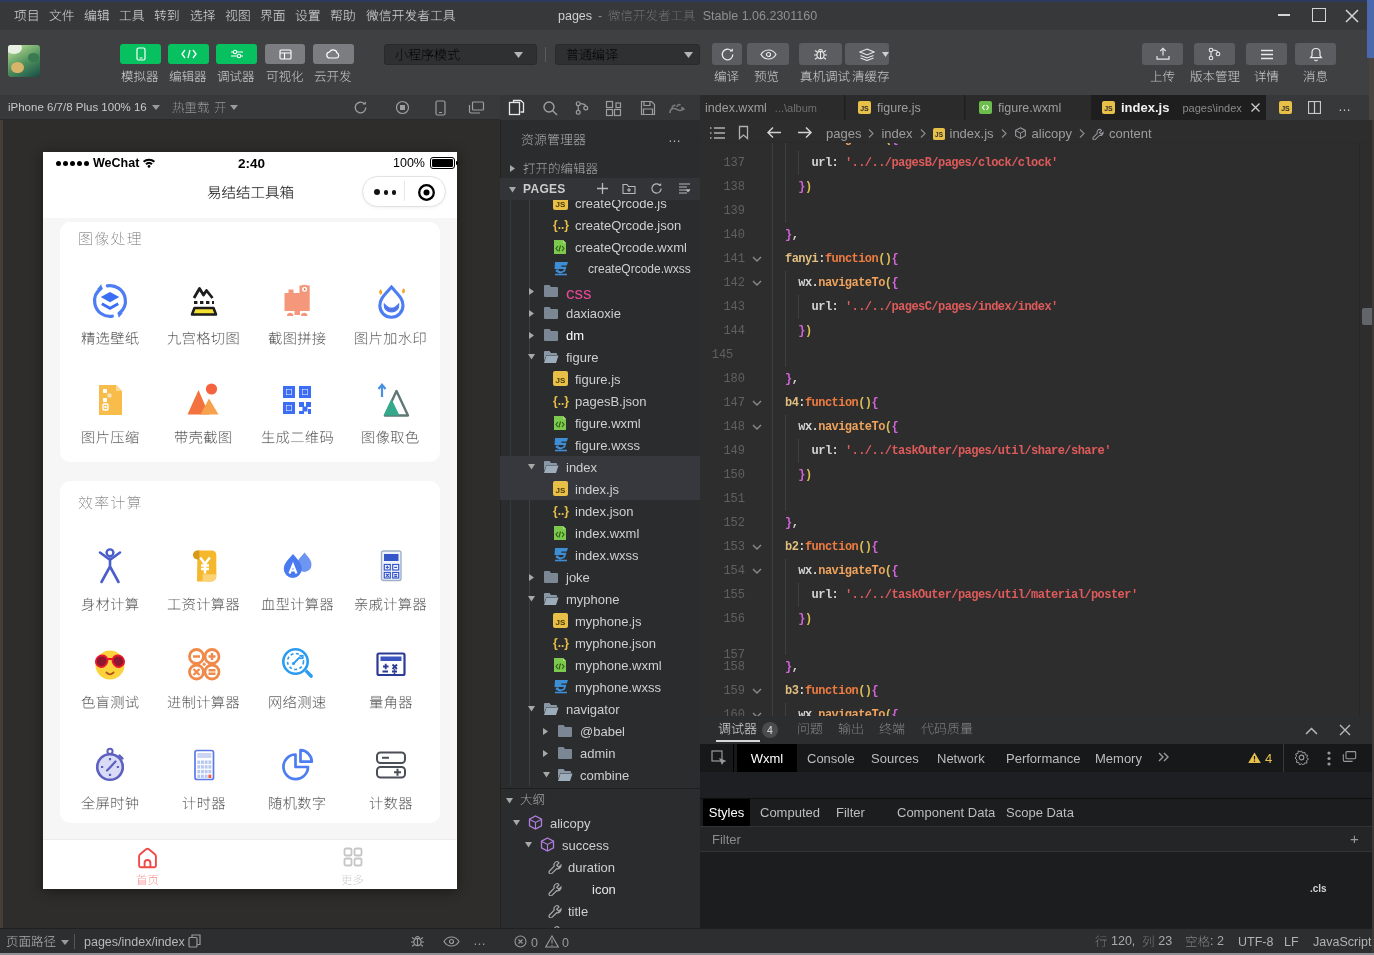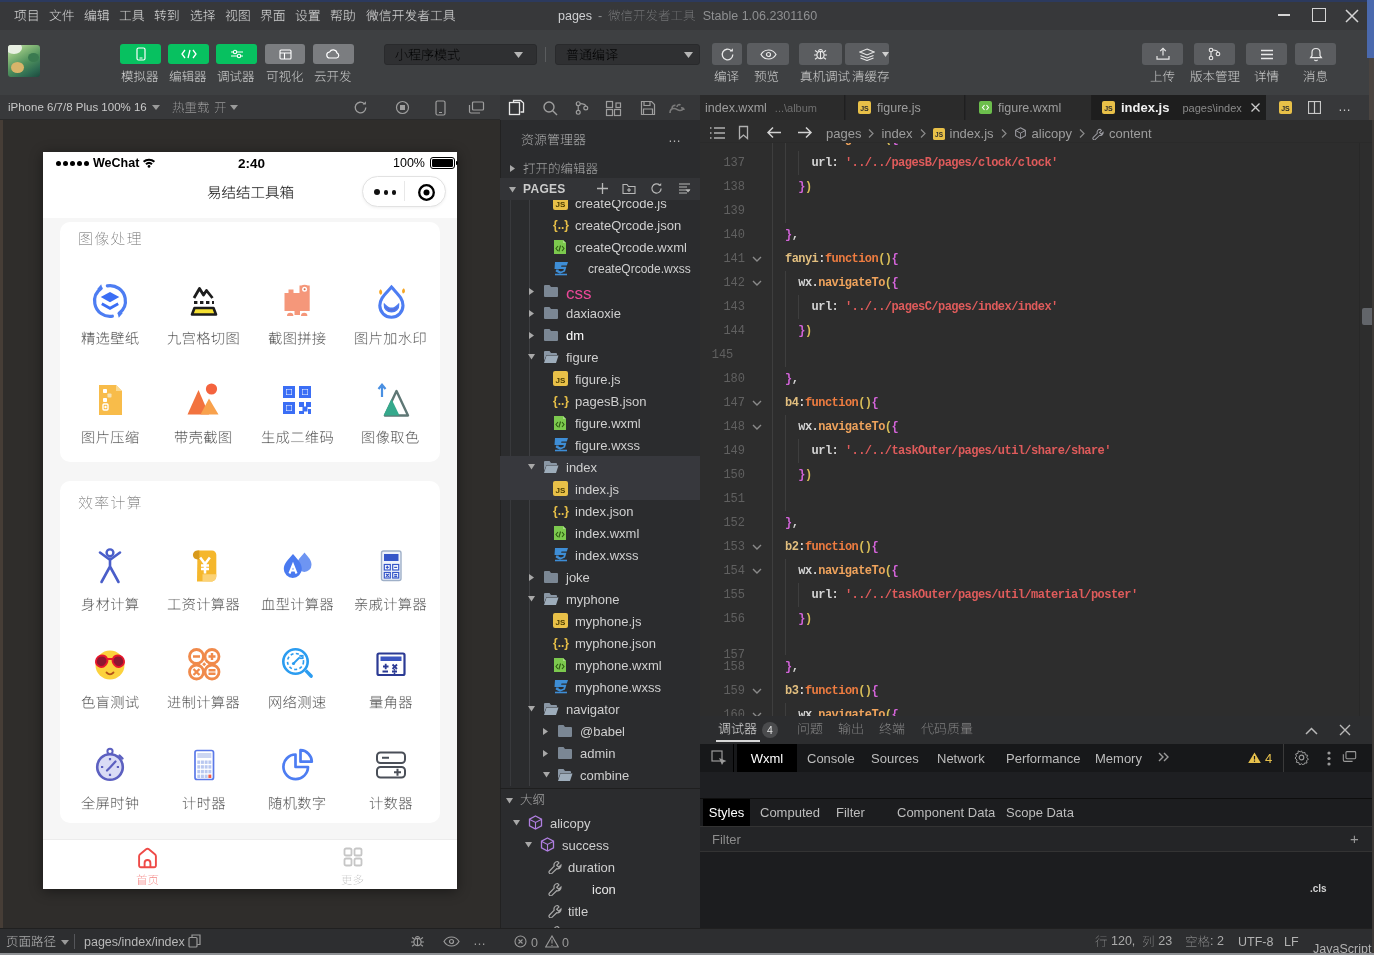--- a/index.html
+++ b/index.html
@@ -1772,16 +1772,16 @@
     <svg class="zh" width="25.0" height="12.5" viewBox="0 -880 2000 1000" fill="currentColor">
       <g transform="scale(1,-1)">
         <use href="#g7a7a" x="0"></use>
         <use href="#g683c" x="1000"></use>
       </g>
     </svg>
     <span>: 2</span>
   </div>
 <div class="a" style="left:1238px;top:935px;color:#b2b2b2;font-size:12.5px;">UTF-8</div>
 <div class="a" style="left:1284px;top:935px;color:#b2b2b2;font-size:12.5px;">LF</div>
-<div class="a" style="left:1313px;top:935px;color:#b2b2b2;font-size:12.5px;margin-top:7px;">JavaScript</div>
+<div class="a" style="left:1313px;top:935px;color:#b2b2b2;font-size:12.5px;">JavaScript</div>
 <div class="a" style="left:1367px;top:0px;width:7px;height:58px;background:#4a69ad;"></div>
 <div class="a" style="left:1369px;top:58px;width:5px;height:62px;background:#4a4440;"></div>
 <div class="a" style="left:1372px;top:120px;width:2px;height:833px;background:#3d3936;"></div>
 <div class="a" style="left:0px;top:953px;width:1374px;height:2px;background:#8f9194;"></div>
 </body></html>

